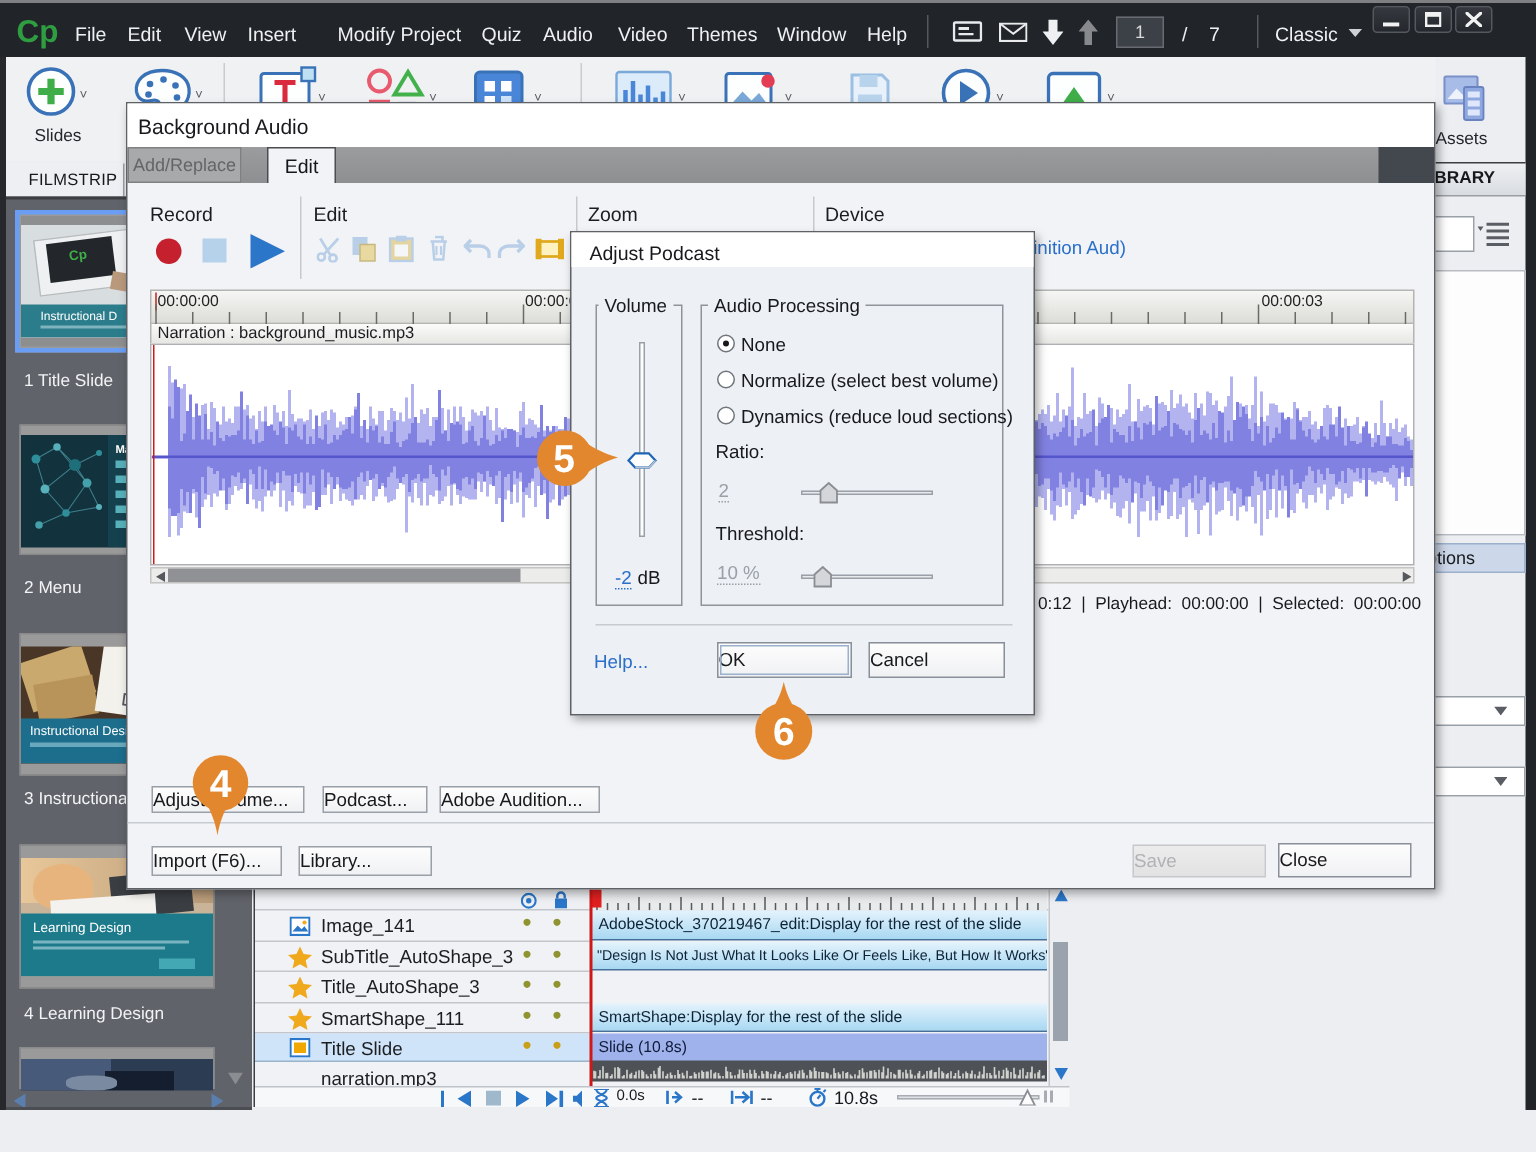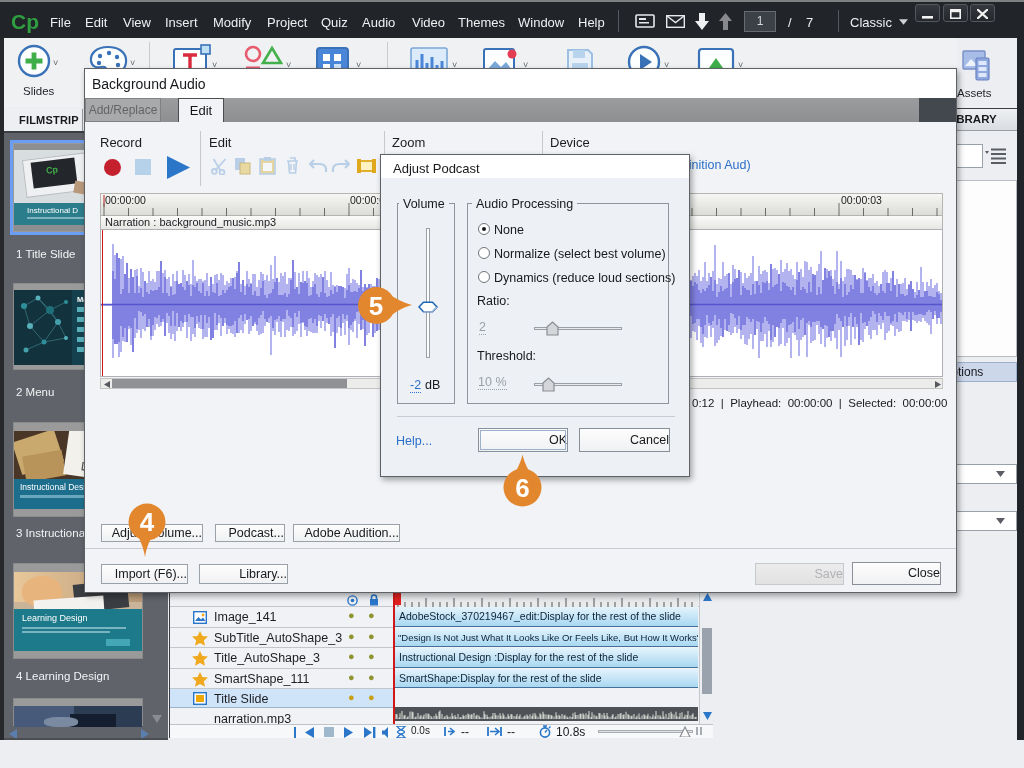--- a/index.html
+++ b/index.html
@@ -9,54 +9,54 @@
 #topbar{position:absolute;left:0;top:0;width:1024px;height:38px;background:#212429;border-top:2px solid #7f8082}
 #topbar .mi{position:absolute;top:13px;color:#eef0f2;font-size:13px;white-space:nowrap}
 #cplogo{position:absolute;left:11px;top:8px;color:#2f9e41;font-size:21px;font-weight:bold;letter-spacing:0px}
 #pagebox{position:absolute;left:744px;top:9px;width:32px;height:21px;background:#3c4047;border:1px solid #686c72;color:#d8dadc;font-size:12px;text-align:center;line-height:19px}
 .winbtn{position:absolute;top:2px;width:25px;height:18px;background:linear-gradient(#35383e,#24272c);border:1px solid #55585e;border-radius:3px;color:#f2f2f2;text-align:center}
 
 #toolbar{position:absolute;left:4px;top:38px;width:1013px;height:69px;background:#f0f1f3}
 #toolbar .lbl{position:absolute;top:47px;font-size:11.5px;color:#23262a}
 .chev{position:absolute;width:7px;height:7px;color:#5a5e64;font-size:9px}
 
-#fstab{position:absolute;left:4px;top:109px;width:79px;height:22px;background:#edeff2;border-right:1px solid #9a9da1;color:#17191c;font-size:11px;font-weight:bold;line-height:22px;padding-left:15px;letter-spacing:.2px}
+#fstab{position:absolute;left:4px;top:109px;width:79px;height:22px;background:#edeff2;border-right:1px solid #9a9da1;color:#17191c;font-size:11px;font-weight:normal;line-height:22px;padding-left:15px;letter-spacing:.2px}
 #filmstrip{position:absolute;left:4px;top:131px;width:164px;height:609px;background:#606369;border-top:2px solid #3c3e43}
 .thumb{position:absolute;left:9px;width:130px;background:#9a9a9a;border:1px solid #8a8a8a}
 .slbl{position:absolute;left:12px;color:#f2f3f5;font-size:11.5px;white-space:nowrap}
 
 #timeline{position:absolute;left:169px;top:590px;width:544px;height:148px;background:#f0f2f5;border-left:1px solid #3c3e43}
 .trow{position:absolute;left:0;width:223px;height:20.5px;border-bottom:1px solid #c3c7cc;font-size:12.5px;color:#1c1e22}
 .tbar{position:absolute;left:224px;width:304px;height:19.5px;background:linear-gradient(#e4f3fc,#a8d8f2);border-bottom:1px solid #44709a;font-size:10.5px;color:#0e2236;line-height:19px;padding-left:5px;white-space:nowrap;overflow:hidden}
 
 #statusbar{position:absolute;left:0;top:740px;width:1024px;height:28px;background:#212429;border-top:2px solid #0c0e10;color:#e8eaec;font-size:12.5px}
 
 #rightcol{position:absolute;left:957px;top:38px;width:60px;height:702px;background:#eceef2}
 #rightedge{position:absolute;left:1017px;top:38px;width:7px;height:702px;background:#212429}
 
 #bgdlg{position:absolute;left:84px;top:68px;width:873px;height:525px;background:#f1f3f6;border:1px solid #5e6165;box-shadow:2px 3px 6px rgba(0,0,0,.35);z-index:10}
 #avdlg{position:absolute;left:380px;top:154px;width:310px;height:323px;background:#edf0f4;border:1px solid #5e6165;box-shadow:2px 3px 6px rgba(0,0,0,.35);z-index:20}
-.btn{position:absolute;background:linear-gradient(#fdfdfd,#f0f1f3);border:1px solid #9aa0a8;font-size:12.5px;color:#17191c;text-align:right}
+.btn{position:absolute;background:linear-gradient(#fdfdfd,#f0f1f3);border:1px solid #9aa0a8;font-size:12.5px;color:#17191c;text-align:left}
 .grp{position:absolute;border:1px solid #8f949b}
 .grplbl{position:absolute;top:-7px;left:4px;background:#edf0f4;padding:0 4px;font-size:12.5px;color:#17191c}
 .radio{position:absolute;width:12px;height:12px;border:1px solid #70757c;border-radius:50%;background:#fff}
 .rlbl{position:absolute;font-size:12.5px;color:#17191c;white-space:nowrap}
 .balloon{position:absolute;z-index:60}
 .balloon text{font-family:"Liberation Sans",sans-serif;font-weight:bold;fill:#fff}
 </style></head>
 <body>
 <div id="app">
 
 <div id="topbar">
  <span id="cplogo">Cp</span>
  <span class="mi" style="left:50px">File</span>
  <span class="mi" style="left:85px">Edit</span>
  <span class="mi" style="left:123px">View</span>
  <span class="mi" style="left:165px">Insert</span>
- <span class="mi" style="left:213px">Modify</span>
+ <span class="mi" style="left:225px">Modify</span>
  <span class="mi" style="left:267px">Project</span>
  <span class="mi" style="left:321px">Quiz</span>
  <span class="mi" style="left:362px">Audio</span>
  <span class="mi" style="left:412px">Video</span>
  <span class="mi" style="left:458px">Themes</span>
  <span class="mi" style="left:518px">Window</span>
  <span class="mi" style="left:578px">Help</span>
  <div style="position:absolute;left:618px;top:8px;width:1px;height:22px;background:#55585e"></div>
  <svg class="abs" style="left:635px;top:12px" width="20" height="16" viewBox="0 0 20 16">
         <rect x="1" y="1" width="18" height="12" rx="1" fill="none" stroke="#e8eaec" stroke-width="1.6"></rect>
@@ -369,22 +369,22 @@
           <rect x="3" y="3" width="8" height="7" fill="#f0a800"></rect>
         </svg>
    <span class="abs" style="left:44px;top:3px">Title Slide</span>
    <span class="abs" style="left:178px;top:2px;color:#c8a018;font-size:11px">●</span>
         <span class="abs" style="left:198px;top:2px;color:#c8a018;font-size:11px">●</span>
  </div>
  <span class="abs" style="left:44px;top:122px;font-size:12.5px;color:#1c1e22">narration.mp3</span>
 
  <div class="tbar" style="top:17px">AdobeStock_370219467_edit:Display for the rest of the slide</div>
  <div class="tbar" style="top:37.5px;font-size:9.5px;padding-left:4px">"Design Is Not Just What It Looks Like Or Feels Like, But How It Works"</div>
- <div class="tbar" style="top:58px">Instructional Design :Display for the rest of the slide</div>
  <div class="tbar" style="top:78.5px">SmartShape:Display for the rest of the slide</div>
+ <div class="tbar" style="top:99px;background:#9fb2ec;border-bottom:1px solid #5a6a9a;color:#101c3a">Slide (10.8s)</div>
  <div class="abs" style="left:224px;top:117px;width:304px;height:14px;background:#4e5256;overflow:hidden">
   <svg width="304" height="15" viewBox="0 0 304 15">
           <path d="M393 720V715.7M395 720V714.9M396 720V715.2M398 720V718.4M399 720V714.3M401 720V711.9M403 720V716.4M404 720V716.1M406 720V718.4M407 720V717.2M409 720V712.6M411 720V712.4M412 720V713.2M414 720V718.5M415 720V717.6M417 720V714.1M419 720V717.2M420 720V716.1M422 720V717.6M423 720V715.4M425 720V714.5M427 720V714.4M428 720V715.3M430 720V717.1M431 720V718.5M433 720V717.0M435 720V714.8M436 720V717.1M438 720V712.8M439 720V711.6M441 720V715.1M443 720V718.4M444 720V716.9M446 720V716.0M447 720V717.7M449 720V717.6M451 720V714.3M452 720V717.0M454 720V716.1M455 720V718.0M457 720V714.9M459 720V718.3M460 720V718.1M462 720V715.8M463 720V717.0M465 720V716.0M467 720V714.6M468 720V715.6M470 720V715.4M471 720V715.3M473 720V714.1M475 720V716.7M476 720V715.8M478 720V716.4M479 720V718.2M481 720V718.4M483 720V712.2M484 720V715.2M486 720V715.7M487 720V718.0M489 720V717.8M491 720V717.2M492 720V714.0M494 720V714.1M495 720V716.3M497 720V716.3M499 720V714.2M500 720V716.8M502 720V714.2M503 720V716.3M505 720V718.1M507 720V715.0M508 720V716.9M510 720V715.0M511 720V715.5M513 720V716.9M515 720V717.2M516 720V715.0M518 720V717.2M519 720V715.6M521 720V718.4M523 720V717.4M524 720V716.4M526 720V715.6M527 720V716.9M529 720V715.2M531 720V716.9M532 720V714.6M534 720V714.1M535 720V716.2M537 720V717.8M539 720V714.3M540 720V715.4M542 720V712.7M543 720V715.0M545 720V715.5M547 720V715.7M548 720V715.6M550 720V715.9M551 720V716.5M553 720V717.5M555 720V713.2M556 720V716.4M558 720V715.8M559 720V717.1M561 720V715.1M563 720V716.4M564 720V715.7M566 720V717.4M567 720V718.5M569 720V717.2M571 720V718.0M572 720V714.3M574 720V713.2M575 720V716.0M577 720V715.9M579 720V714.8M580 720V714.8M582 720V714.3M583 720V715.8M585 720V714.2M587 720V715.8M588 720V712.0M590 720V718.0M591 720V713.2M593 720V715.7M595 720V716.8M596 720V717.5M598 720V714.1M599 720V714.2M601 720V715.8M603 720V714.1M604 720V716.6M606 720V714.1M607 720V717.2M609 720V718.0M611 720V716.5M612 720V715.0M614 720V718.4M615 720V717.3M617 720V715.0M619 720V714.8M620 720V714.1M622 720V715.8M623 720V715.6M625 720V712.7M627 720V715.1M628 720V716.1M630 720V717.2M631 720V716.4M633 720V715.1M635 720V718.3M636 720V716.4M638 720V714.5M639 720V718.4M641 720V716.6M643 720V715.3M644 720V716.3M646 720V716.8M647 720V714.7M649 720V717.2M651 720V718.2M652 720V715.4M654 720V717.2M655 720V711.9M657 720V716.3M659 720V716.3M660 720V717.8M662 720V712.3M663 720V717.5M665 720V714.9M667 720V718.4M668 720V714.1M670 720V712.8M671 720V714.7M673 720V715.6M675 720V712.8M676 720V717.2M678 720V717.8M679 720V714.1M681 720V713.2M683 720V718.0M684 720V715.7M686 720V715.9M687 720V712.0M689 720V716.6M691 720V715.8M692 720V714.3M694 720V718.2M695 720V717.8" stroke="#cfd1cd" stroke-width="1.1" transform="translate(-393,-708)"></path>
         </svg>
  </div>
 
  <div class="abs" style="left:223px;top:0;width:1.5px;height:134px;background:#d01818"></div>
 
  <div class="abs" style="left:0;top:134px;width:543px;height:14px;background:#f6f8fa;border-top:1px solid #c0c4c9">
   <svg class="abs" style="left:122px;top:2px" width="96" height="11" viewBox="0 0 96 11">

